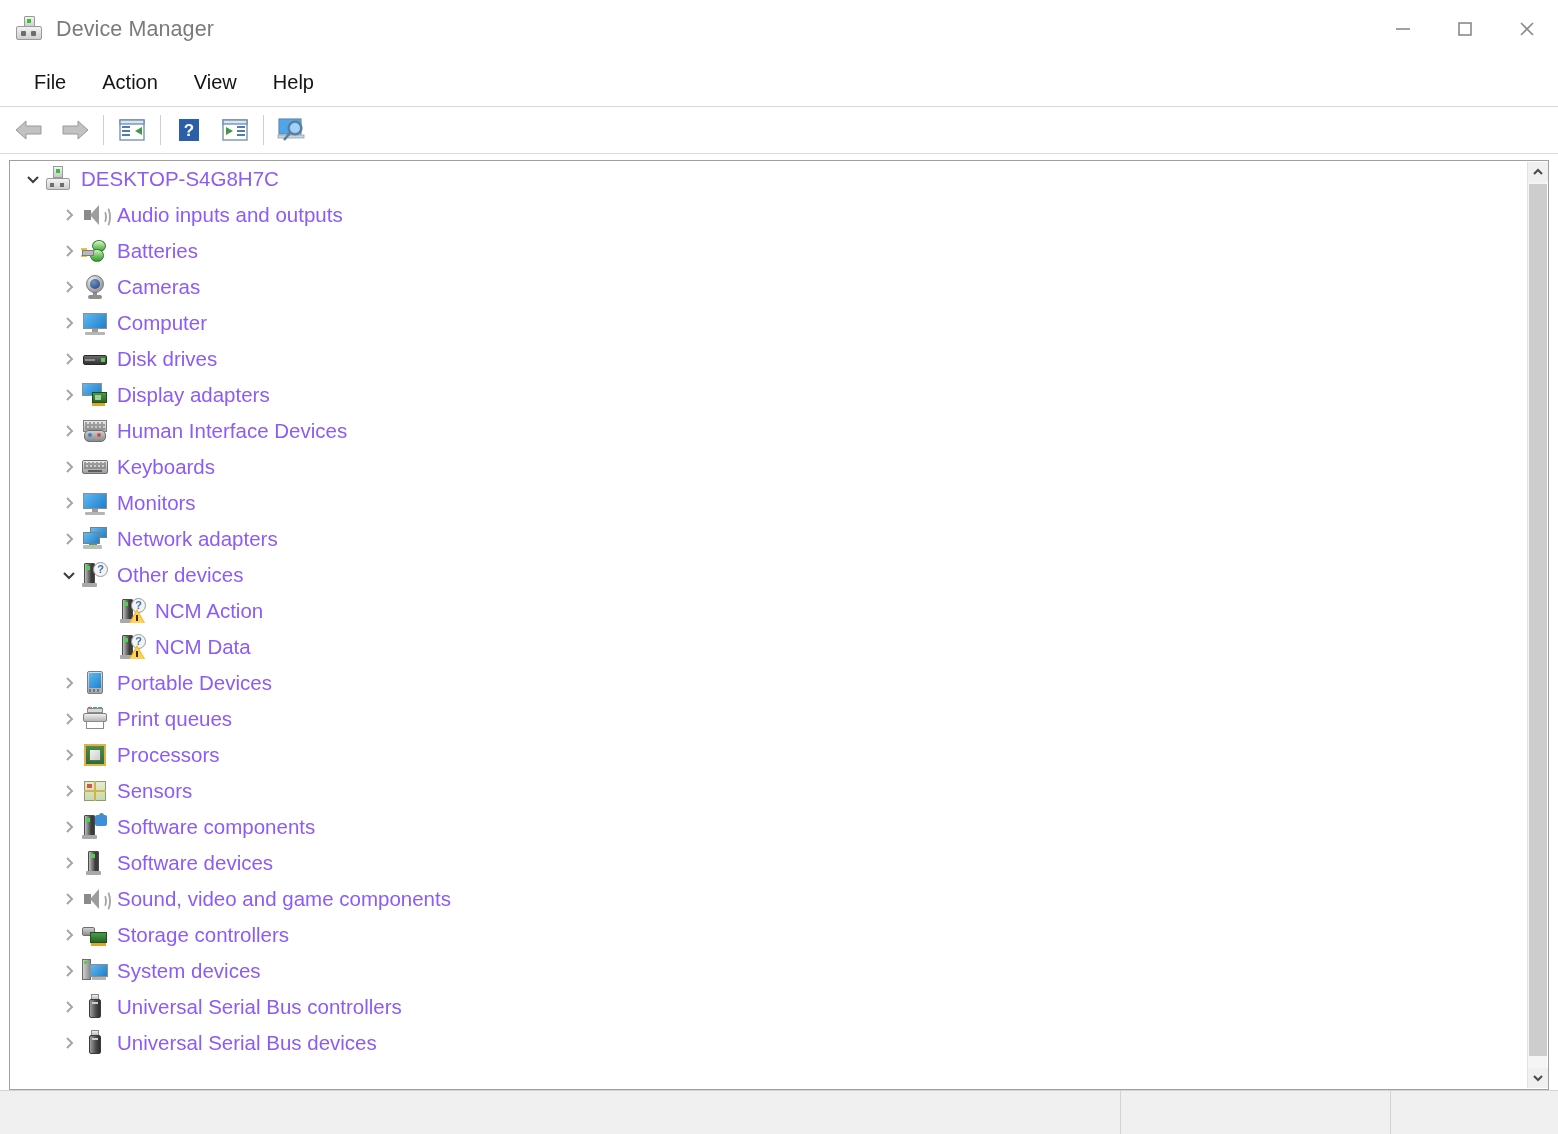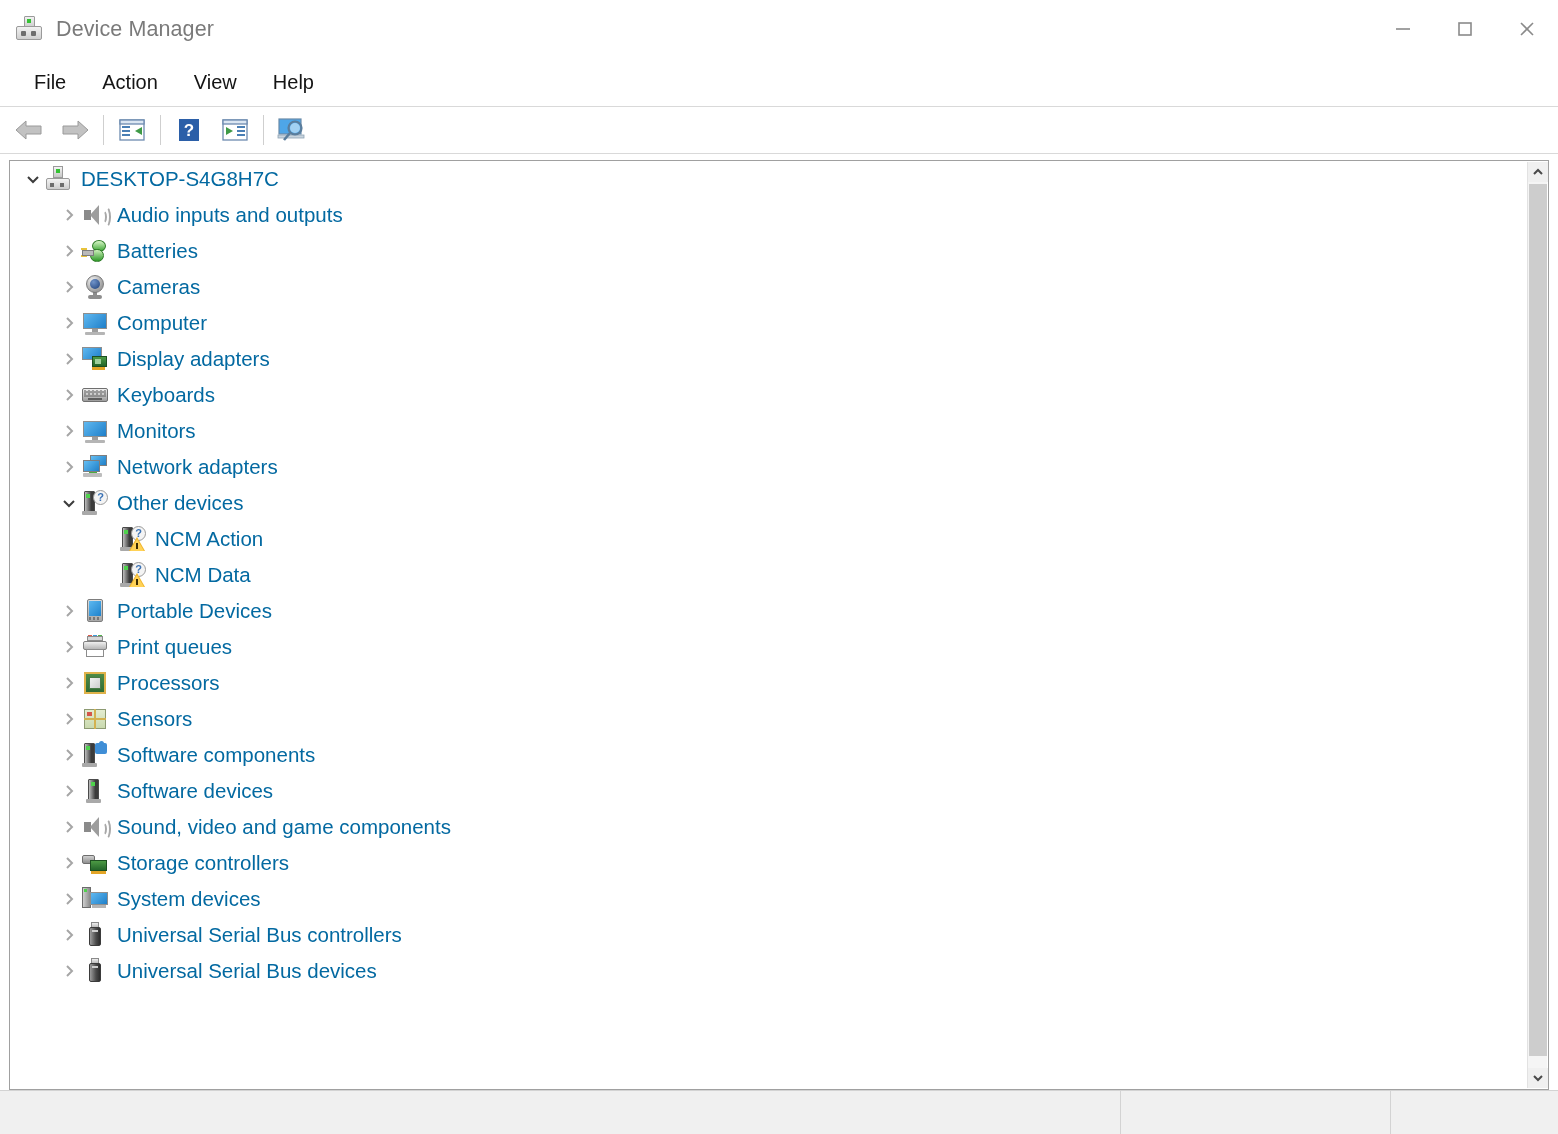--- a/index.html
+++ b/index.html
@@ -72,21 +72,21 @@
   }
   .row{
     height:36px;display:flex;align-items:center;box-sizing:border-box;
     white-space:nowrap;
   }
   .chev{
     width:26px;height:36px;display:flex;align-items:center;justify-content:center;flex:none;
   }
   .chev svg{display:block;}
   .ico{width:26px;height:26px;margin-right:9px;position:relative;flex:none;}
-  .label{font-size:20.5px;color:#0369a1;line-height:1;}
+  .label{font-size:20.5px;color:#8b5cf6;line-height:1;}
 
   
   .lvl0{padding-left:10px;}
   .lvl1{padding-left:46px;}
   .lvl2{padding-left:110px;}
 
   
   
   .ic-pc{position:absolute;inset:0;}
   .pcbase{position:absolute;left:0;bottom:2px;width:24px;height:12px;
@@ -432,36 +432,64 @@
           </svg>
       </span>
       <span class="ico">
         <span class="mo-scr"></span>
           <span class="mo-stem"></span>
           <span class="mo-foot"></span>
       </span>
       <span class="label">Computer</span>
     </div>
 
+    <div class="row lvl1">
+      <span class="chev">
+        <svg width="16" height="16" viewBox="0 0 16 16">
+            <polyline points="6,3 11,8 6,13" fill="none" stroke="#a6a6a6" stroke-width="2"></polyline>
+          </svg>
+      </span>
+      <span class="ico">
+        <span class="dd-body"></span>
+          <span class="dd-line"></span>
+          <span class="dd-led"></span>
+      </span>
+      <span class="label">Disk drives</span>
+    </div>
 
     <div class="row lvl1">
       <span class="chev">
         <svg width="16" height="16" viewBox="0 0 16 16">
             <polyline points="6,3 11,8 6,13" fill="none" stroke="#a6a6a6" stroke-width="2"></polyline>
           </svg>
       </span>
       <span class="ico">
         <span class="mo-scr" style="left:0px;top:1px;width:20px;height:13px;"></span>
         <span class="da-pins"></span>
           <span class="da-card"></span>
           <span class="da-chip"></span>
       </span>
       <span class="label">Display adapters</span>
     </div>
 
+    <div class="row lvl1">
+      <span class="chev">
+        <svg width="16" height="16" viewBox="0 0 16 16">
+            <polyline points="6,3 11,8 6,13" fill="none" stroke="#a6a6a6" stroke-width="2"></polyline>
+          </svg>
+      </span>
+      <span class="ico">
+        <span class="hid-kb"></span>
+          <span class="hid-dots"></span>
+        <span class="hid-pad"></span>
+          <span class="hid-blue"></span>
+          <span class="hid-red"></span>
+      </span>
+      <span class="label">Human Interface Devices</span>
+    </div>
 
     <div class="row lvl1">
       <span class="chev">
         <svg width="16" height="16" viewBox="0 0 16 16">
             <polyline points="6,3 11,8 6,13" fill="none" stroke="#a6a6a6" stroke-width="2"></polyline>
           </svg>
       </span>
       <span class="ico">
         <span class="kb-body"></span>
           <span class="kb-keys"></span>

